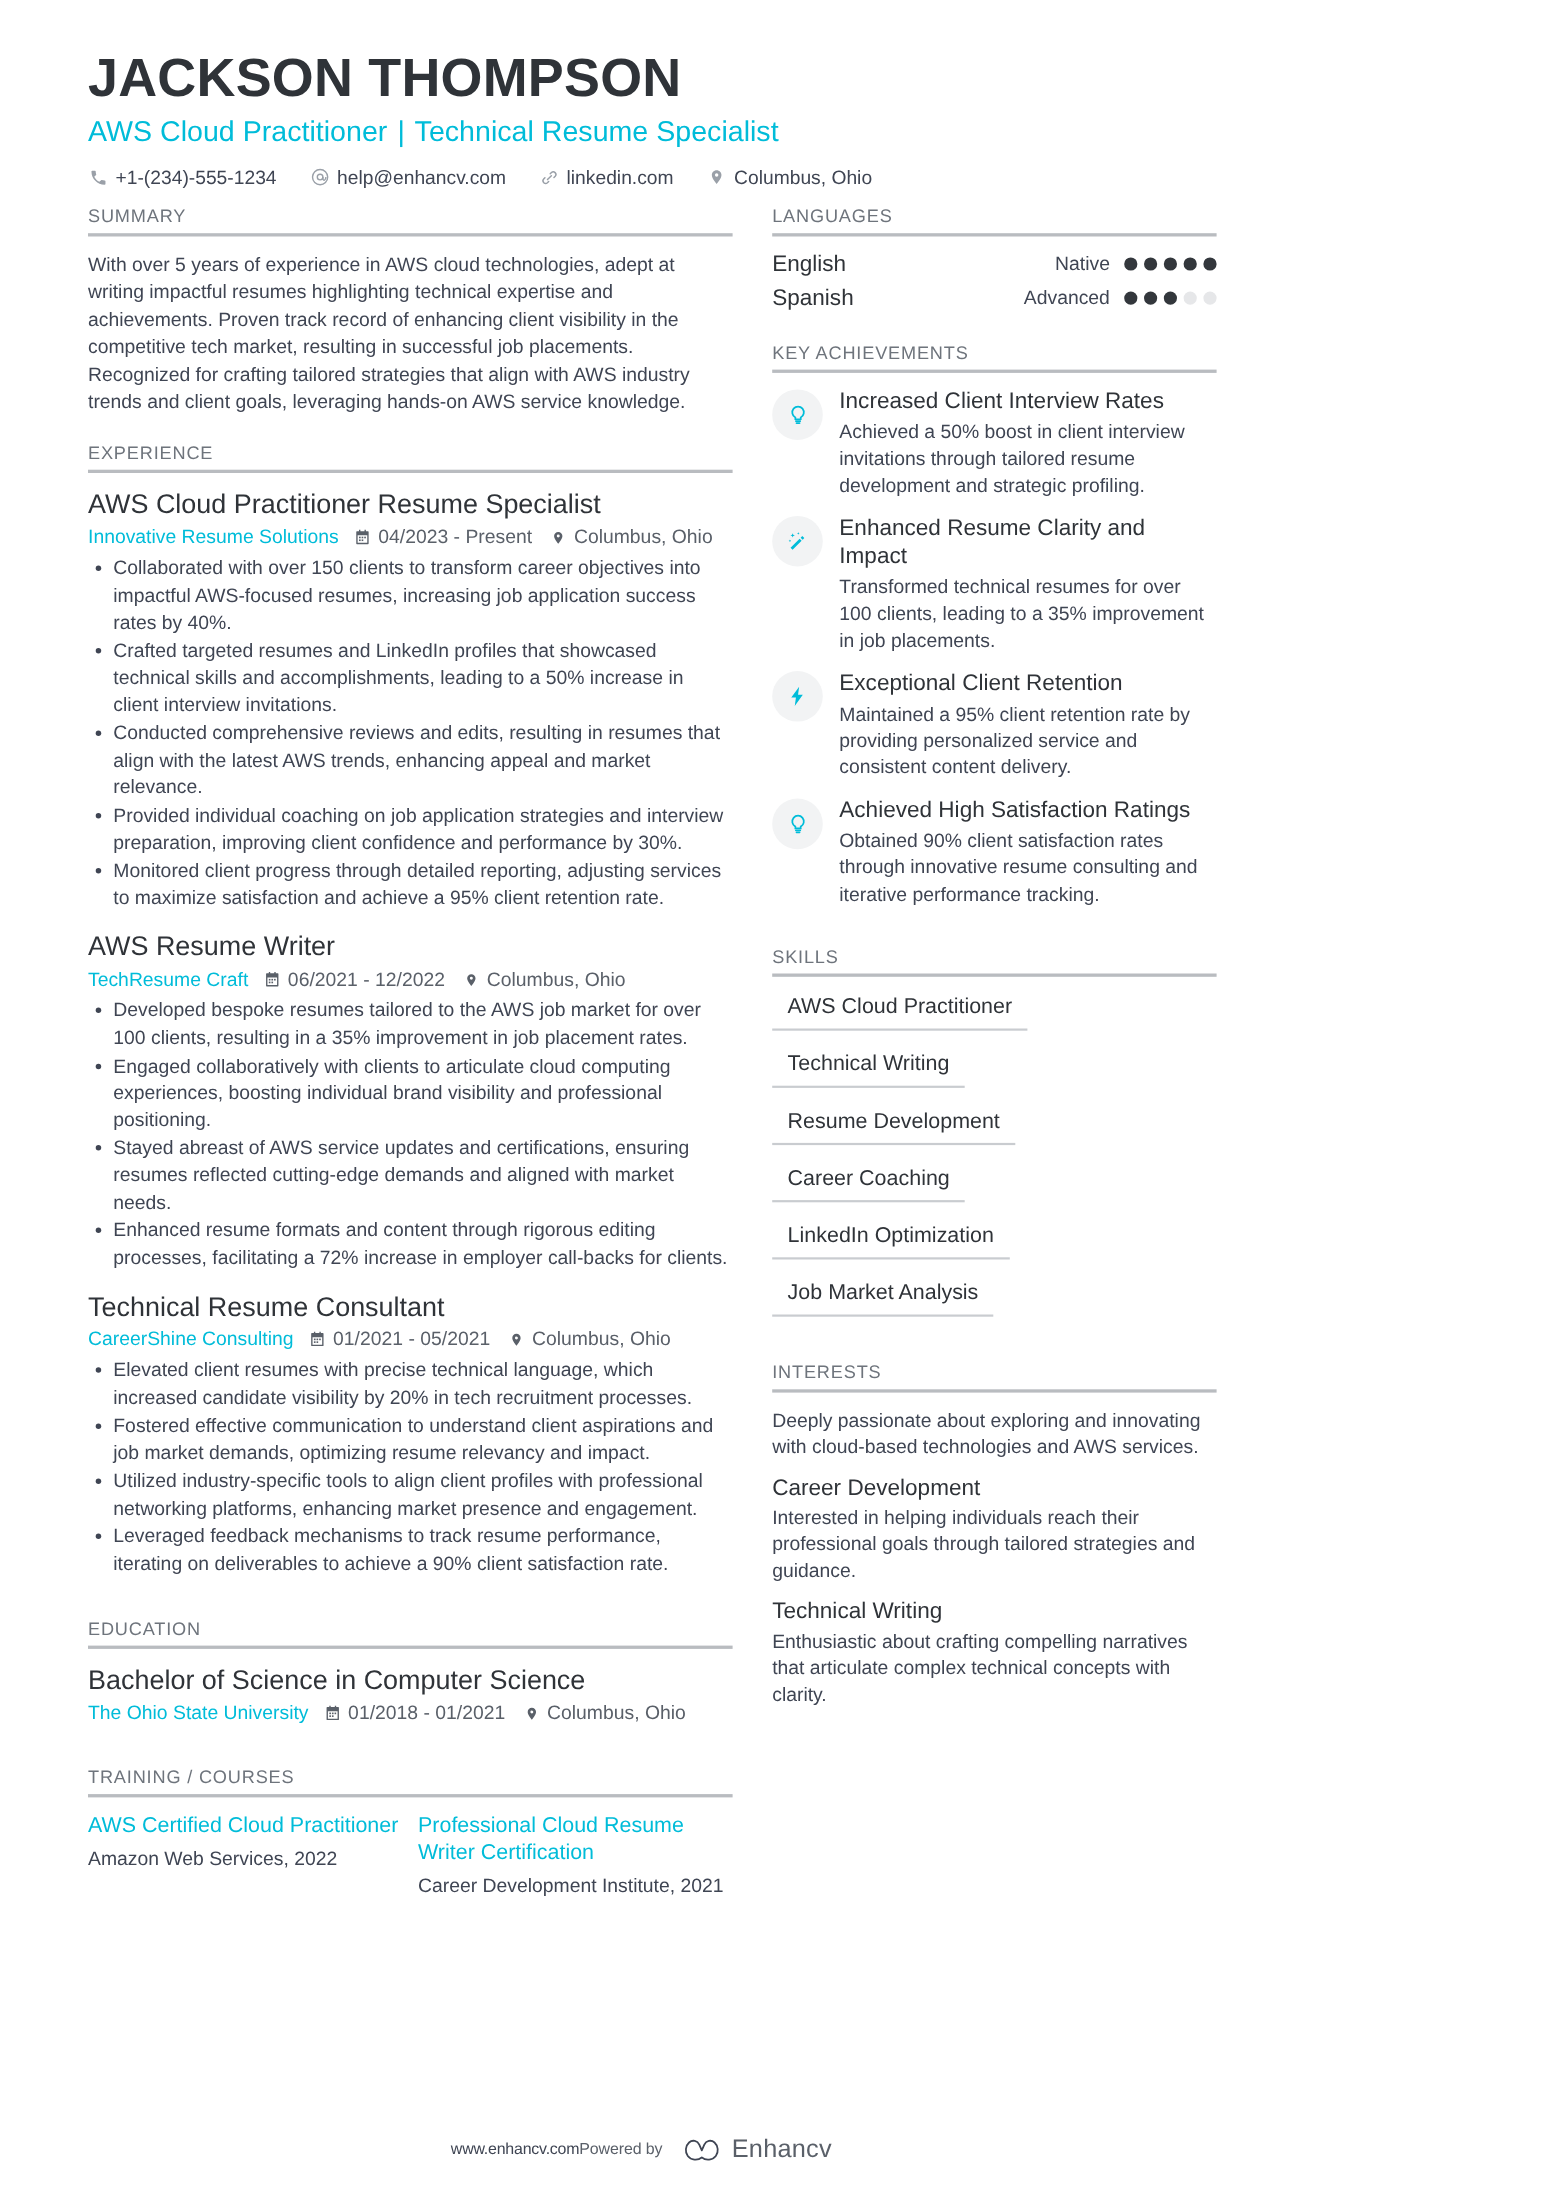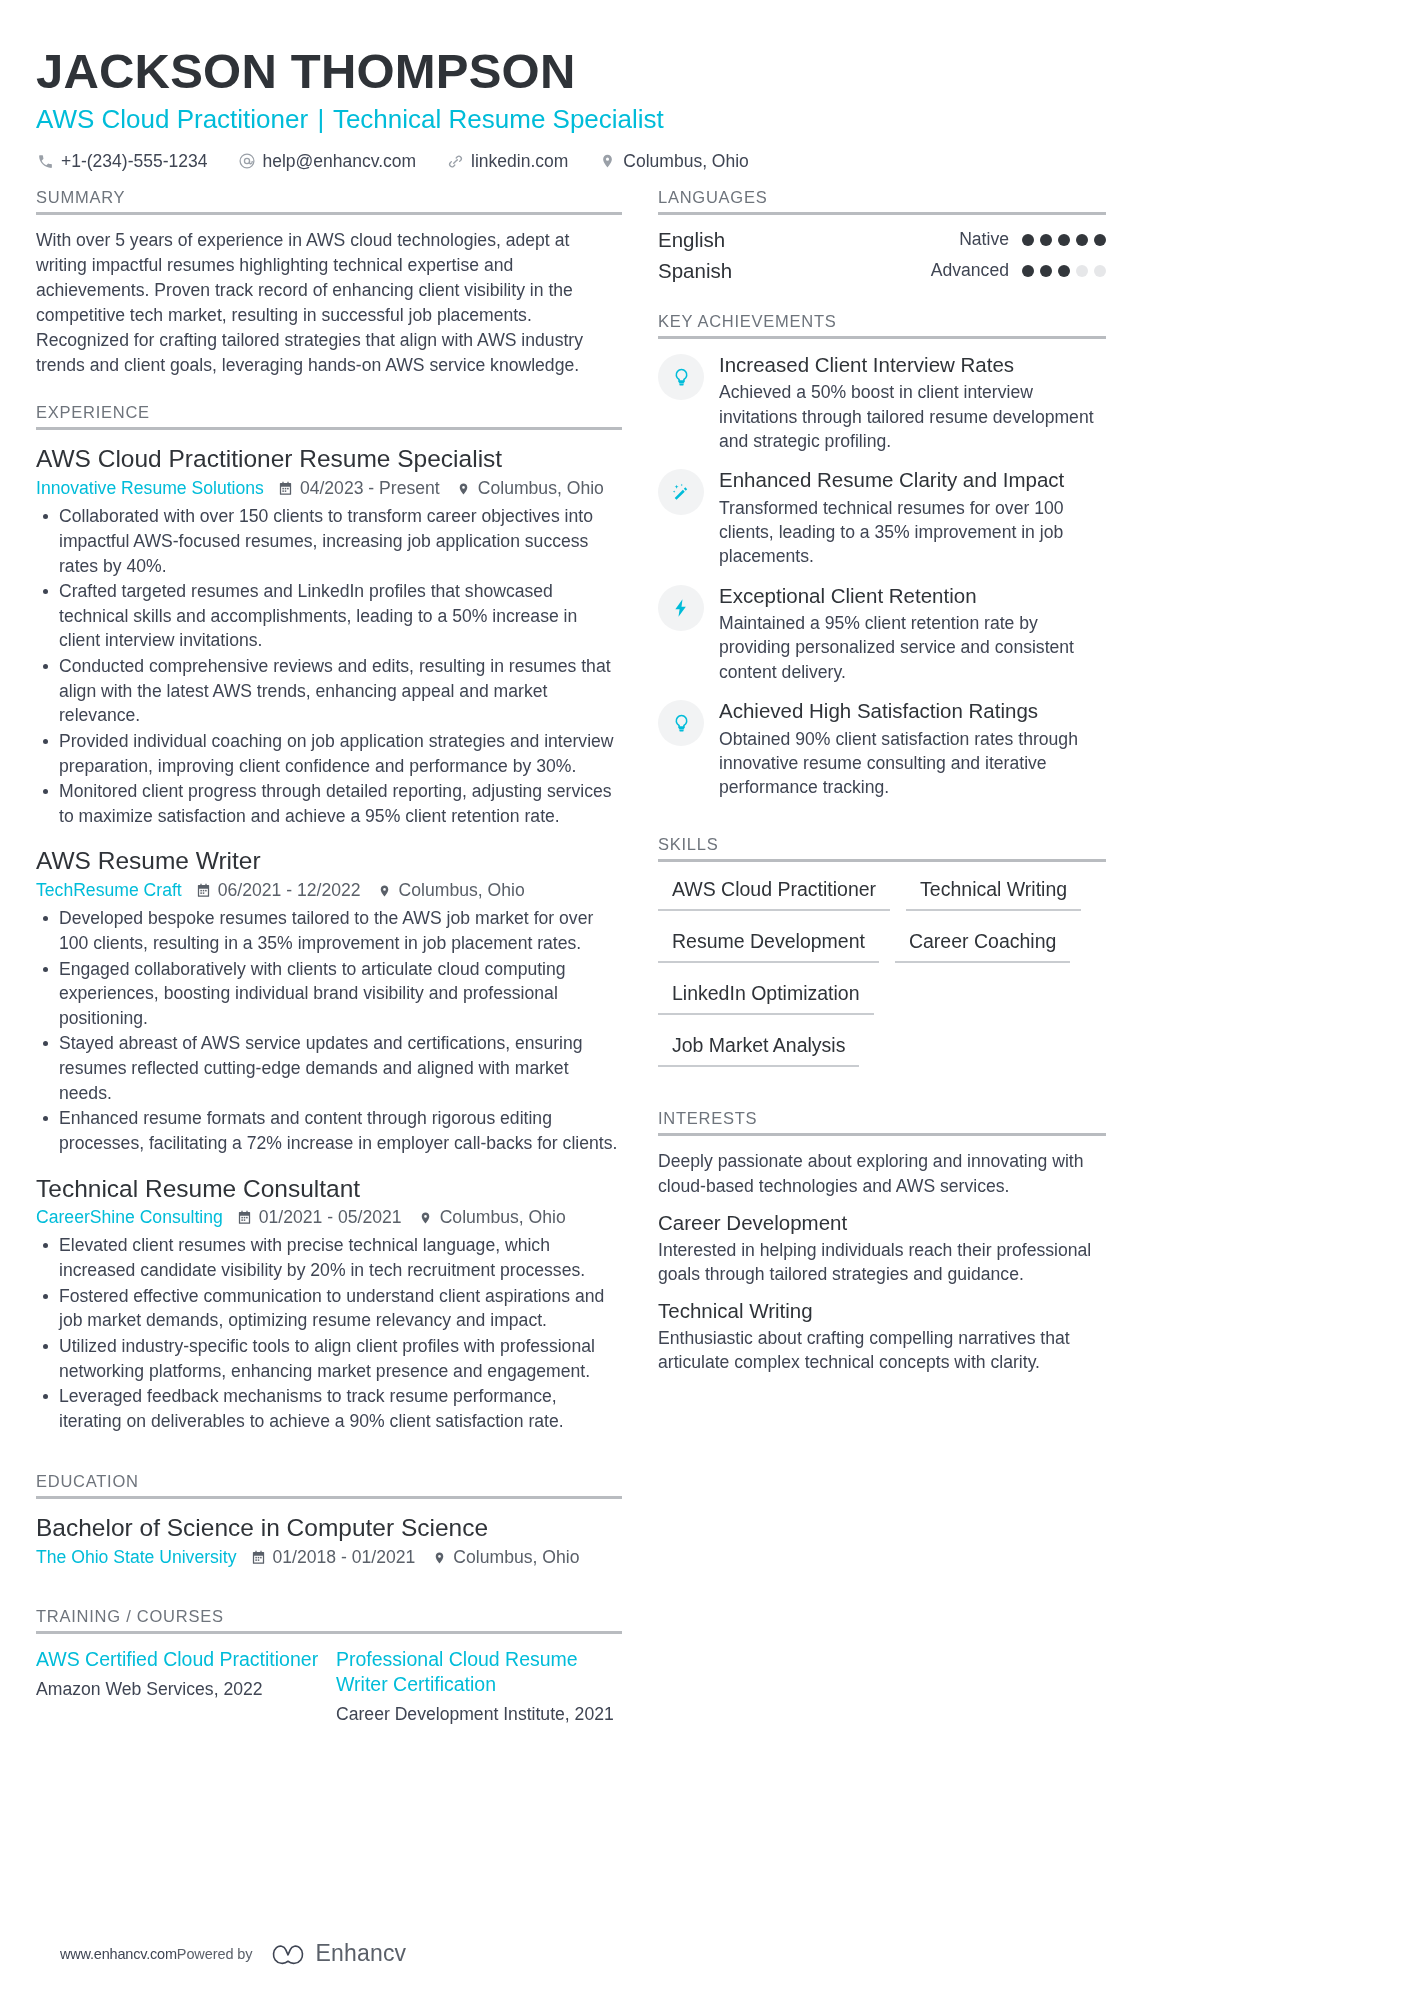--- a/index.html
+++ b/index.html
@@ -9,21 +9,21 @@
   }
   body {
     font-family: "Liberation Sans", sans-serif;
     color: #3f4553;
     -webkit-font-smoothing: antialiased;
   }
   .page {
     position: relative;
     width: 1158px;
     min-height: 1995px;
-    padding: 44px 52px 0 36px;
+    padding: 44px 52px 0 80px;
     background: #fff;
   }
 
   
   .hdr-name {
     font-size: 49px;
     font-weight: 700;
     letter-spacing: 0.2px;
     color: #2f3338;
     line-height: 1.12;
@@ -265,21 +265,21 @@
   }
 
   
   .footer {
     position: absolute;
     left: 60px;
     right: 52px;
     bottom: 28px;
     display: flex;
     align-items: center;
-    justify-content: flex-start;
+    justify-content: center;
   }
   .footer-url {
     font-size: 14.5px;
     color: #3f4553;
     letter-spacing: -0.2px;
   }
   .footer-right {
     display: flex;
     align-items: center;
   }

